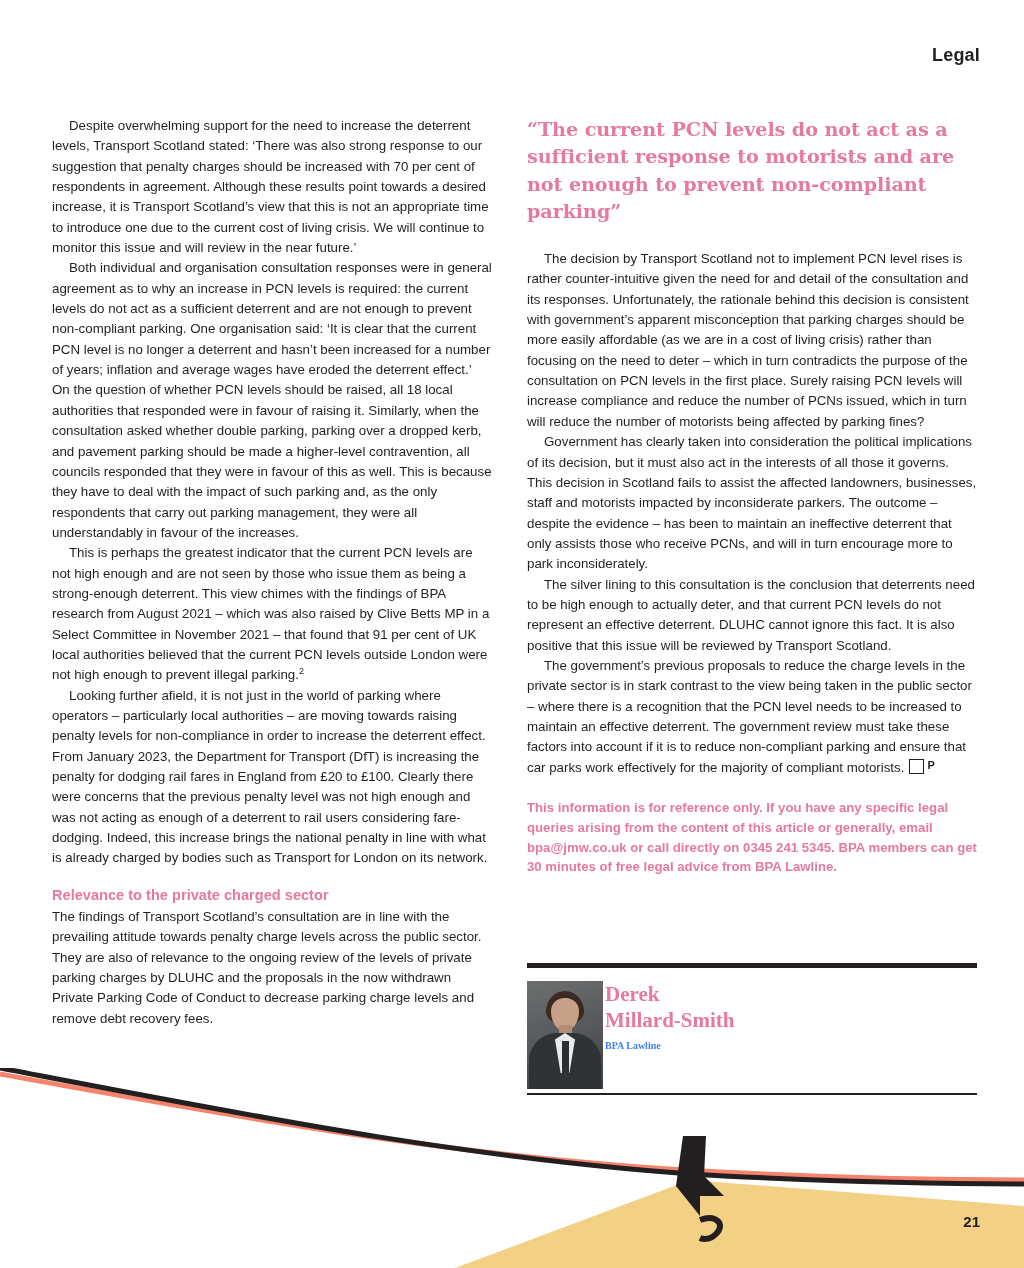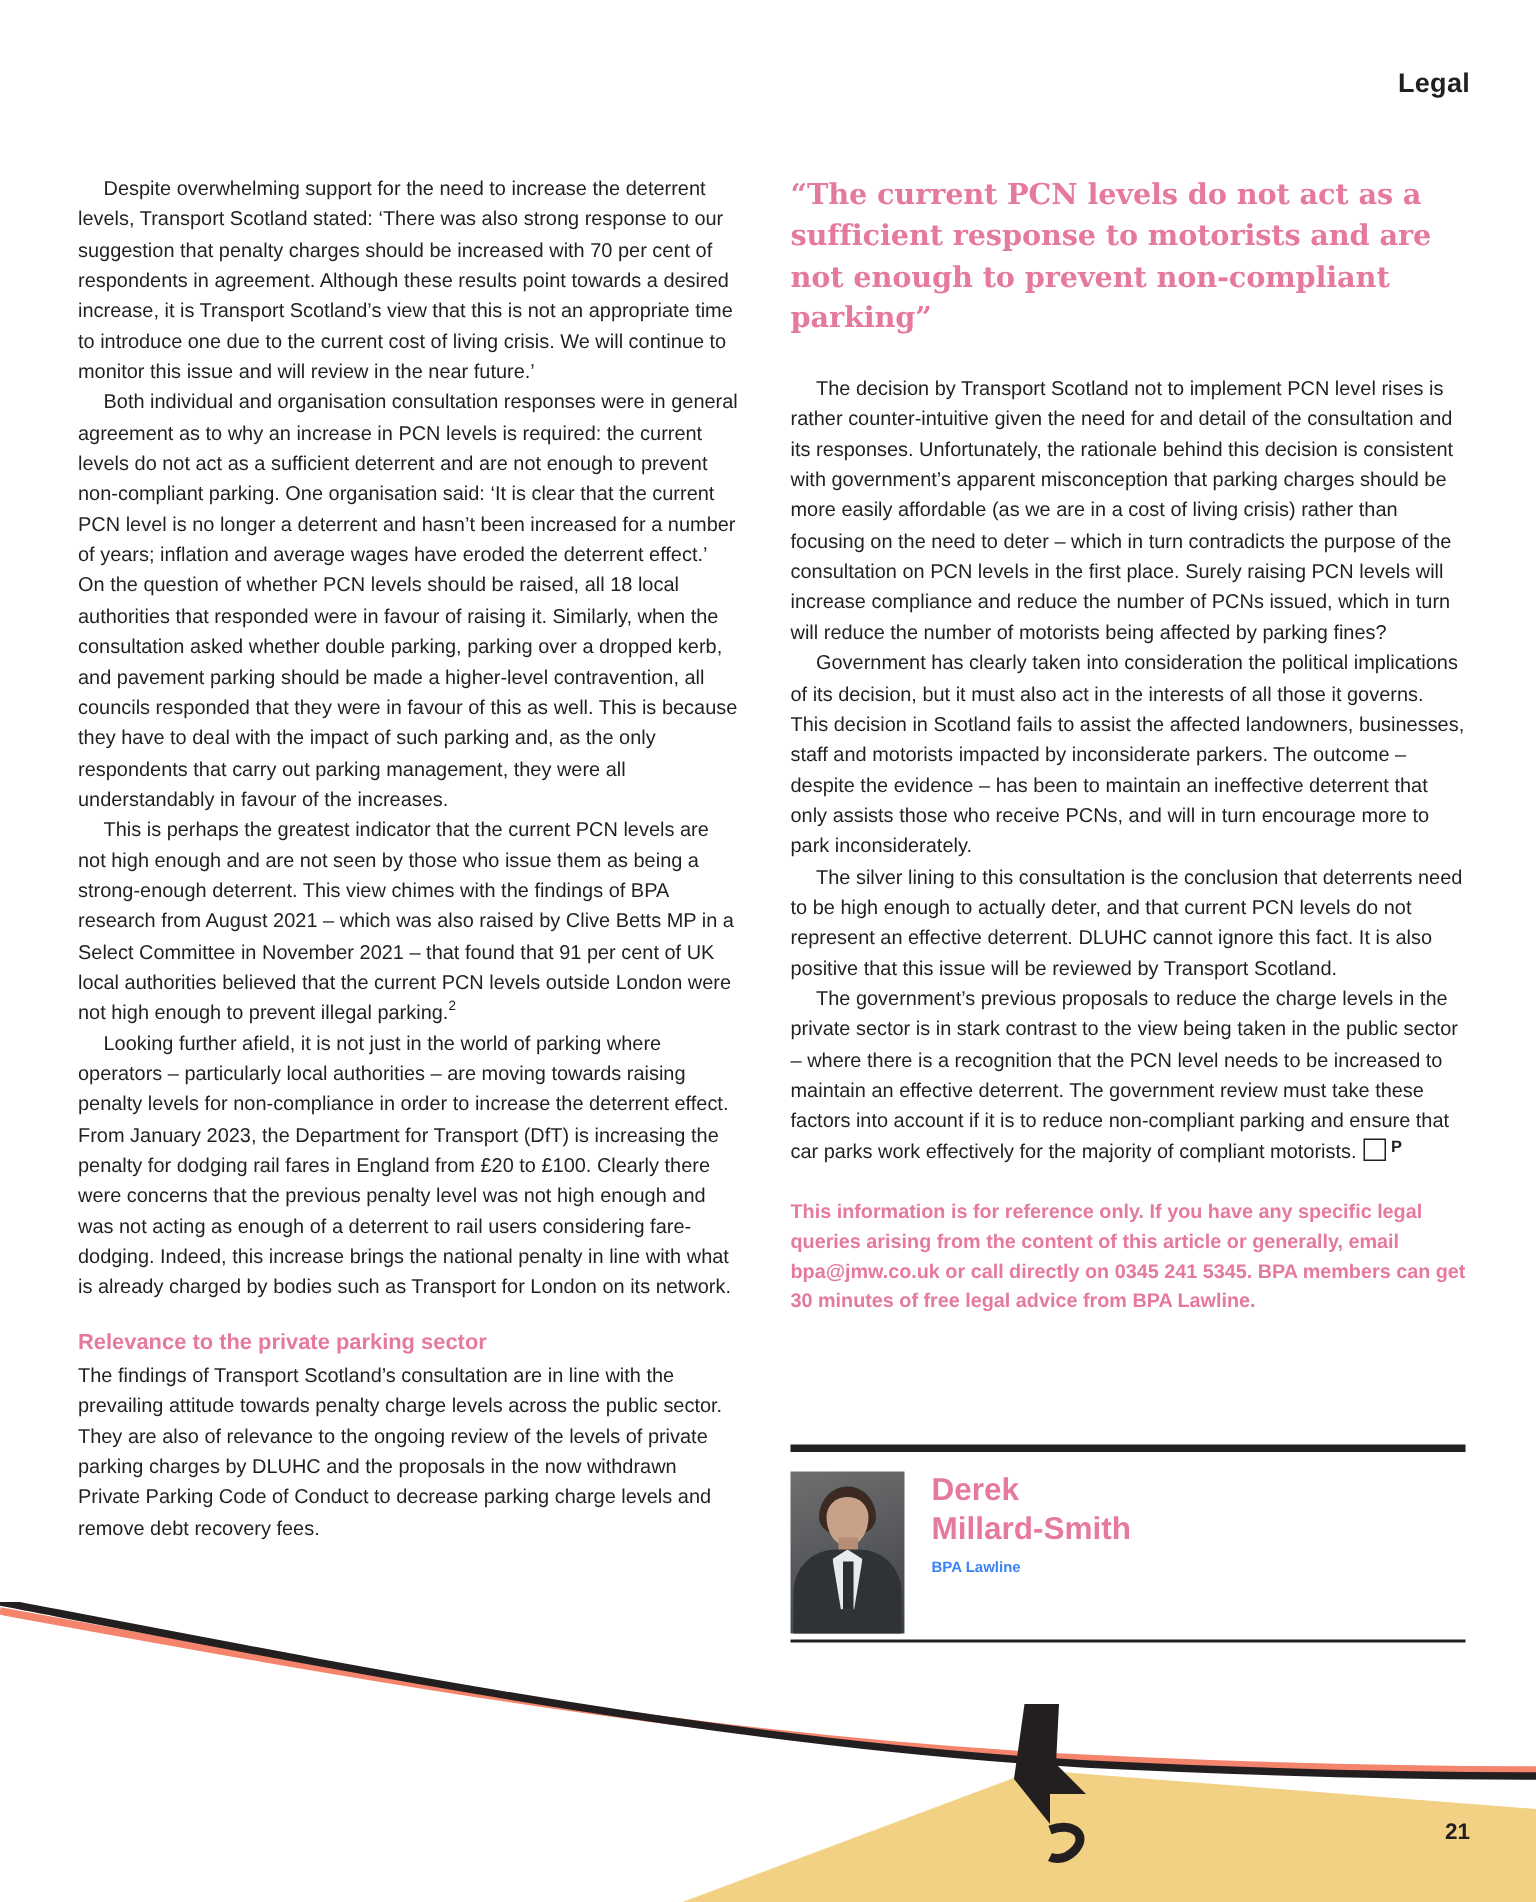--- a/index.html
+++ b/index.html
@@ -175,21 +175,22 @@
     background: #e9eaec;
     clip-path: polygon(50% 0, 100% 16%, 72% 100%, 28% 100%, 0 16%);
   }
   .hs-tie {
     position: absolute;
     left: 35px; top: 60px;
     width: 7px; height: 32px;
     background: #2b2f33;
   }
   .author-text {
-    padding-left: 18px;
+    padding-left: 2px;
+    font-family: Liberation Serif, serif;
   }
   .author-name {
     color: #e5799f;
     font-weight: bold;
     font-size: 21px;
     line-height: 1.24;
     white-space: pre-line;
   }
   .author-role {
     margin-top: 7px;
@@ -225,21 +226,21 @@
   <div class="section-label">Legal</div>
 
   <div class="col col-left">
     <p class="indent">Despite overwhelming support for the need to increase the deterrent levels, Transport Scotland stated: ‘There was also strong response to our suggestion that penalty charges should be increased with 70 per cent of respondents in agreement. Although these results point towards a desired increase, it is Transport Scotland’s view that this is not an appropriate time to introduce one due to the current cost of living crisis. We will continue to monitor this issue and will review in the near future.’</p>
     <p class="indent">Both individual and organisation consultation responses were in general agreement as to why an increase in PCN levels is required: the current levels do not act as a sufficient deterrent and are not enough to prevent non-compliant parking. One organisation said: ‘It is clear that the current PCN level is no longer a deterrent and hasn’t been increased for a number of years; inflation and average wages have eroded the deterrent effect.’</p>
 
     <p>On the question of whether PCN levels should be raised, all 18 local authorities that responded were in favour of raising it. Similarly, when the consultation asked whether double parking, parking over a dropped kerb, and pavement parking should be made a higher-level contravention, all councils responded that they were in favour of this as well. This is because they have to deal with the impact of such parking and, as the only respondents that carry out parking management, they were all understandably in favour of the increases.</p>
     <p class="indent"><span>This is perhaps the greatest indicator that the current PCN levels are not high enough and are not seen by those who issue them as being a strong-enough deterrent. This view chimes with the findings of BPA research from August 2021 – which was also raised by Clive Betts MP in a Select Committee in November 2021 – that found that 91 per cent of UK local authorities believed that the current PCN levels outside London were not high enough to prevent illegal parking.</span><sup>2</sup></p>
     <p class="indent">Looking further afield, it is not just in the world of parking where operators – particularly local authorities – are moving towards raising penalty levels for non-compliance in order to increase the deterrent effect. From January 2023, the Department for Transport (DfT) is increasing the penalty for dodging rail fares in England from £20 to £100. Clearly there were concerns that the previous penalty level was not high enough and was not acting as enough of a deterrent to rail users considering fare-dodging. Indeed, this increase brings the national penalty in line with what is already charged by bodies such as Transport for London on its network.</p>
 
-    <h3 class="subhead">Relevance to the private parking sector</h3>
+    <h3 class="subhead">Relevance to the private charged sector</h3>
     <p>The findings of Transport Scotland’s consultation are in line with the prevailing attitude towards penalty charge levels across the public sector. They are also of relevance to the ongoing review of the levels of private parking charges by DLUHC and the proposals in the now withdrawn Private Parking Code of Conduct to decrease parking charge levels and remove debt recovery fees.</p>
   </div>
 
   <div class="col col-right">
     <div class="pullquote">“The current PCN levels do not act as a sufficient response to motorists and are not enough to prevent non-compliant parking”</div>
 
     <p class="indent">The decision by Transport Scotland not to implement PCN level rises is rather counter-intuitive given the need for and detail of the consultation and its responses. Unfortunately, the rationale behind this decision is consistent with government’s apparent misconception that parking charges should be more easily affordable (as we are in a cost of living crisis) rather than focusing on the need to deter – which in turn contradicts the purpose of the consultation on PCN levels in the first place. Surely raising PCN levels will increase compliance and reduce the number of PCNs issued, which in turn will reduce the number of motorists being affected by parking fines?</p>
     <p class="indent">Government has clearly taken into consideration the political implications of its decision, but it must also act in the interests of all those it governs. This decision in Scotland fails to assist the affected landowners, businesses, staff and motorists impacted by inconsiderate parkers. The outcome – despite the evidence – has been to maintain an ineffective deterrent that only assists those who receive PCNs, and will in turn encourage more to park inconsiderately.</p>
     <p class="indent">The silver lining to this consultation is the conclusion that deterrents need to be high enough to actually deter, and that current PCN levels do not represent an effective deterrent. DLUHC cannot ignore this fact. It is also positive that this issue will be reviewed by Transport Scotland.</p>
     <p class="indent"><span>The government’s previous proposals to reduce the charge levels in the private sector is in stark contrast to the view being taken in the public sector – where there is a recognition that the PCN level needs to be increased to maintain an effective deterrent. The government review must take these factors into account if it is to reduce non-compliant parking and ensure that car parks work effectively for the majority of compliant motorists.</span><span class="p-mark"></span></p>

